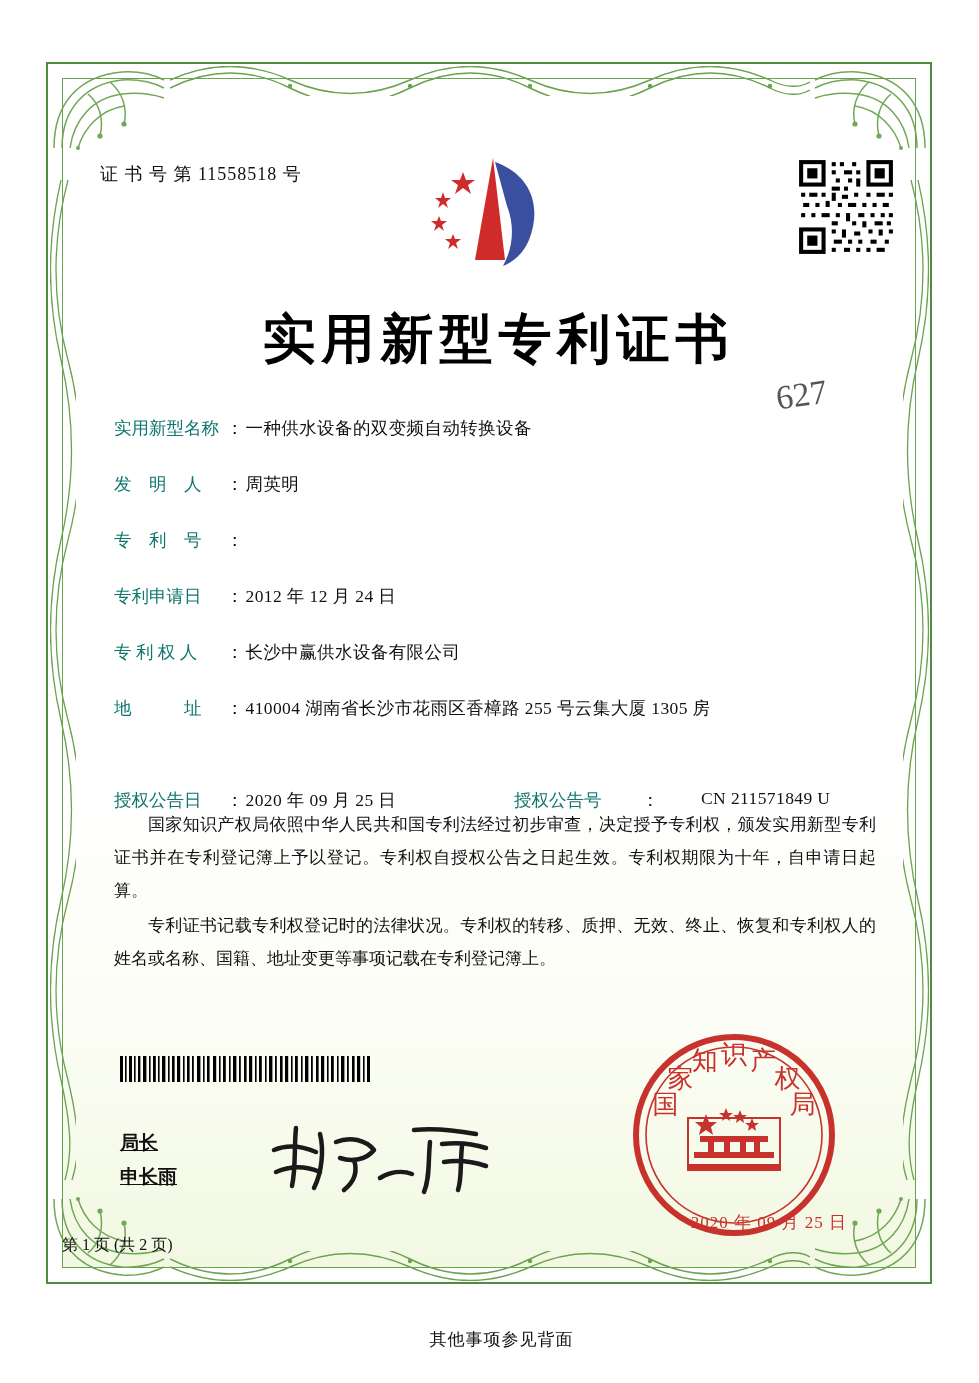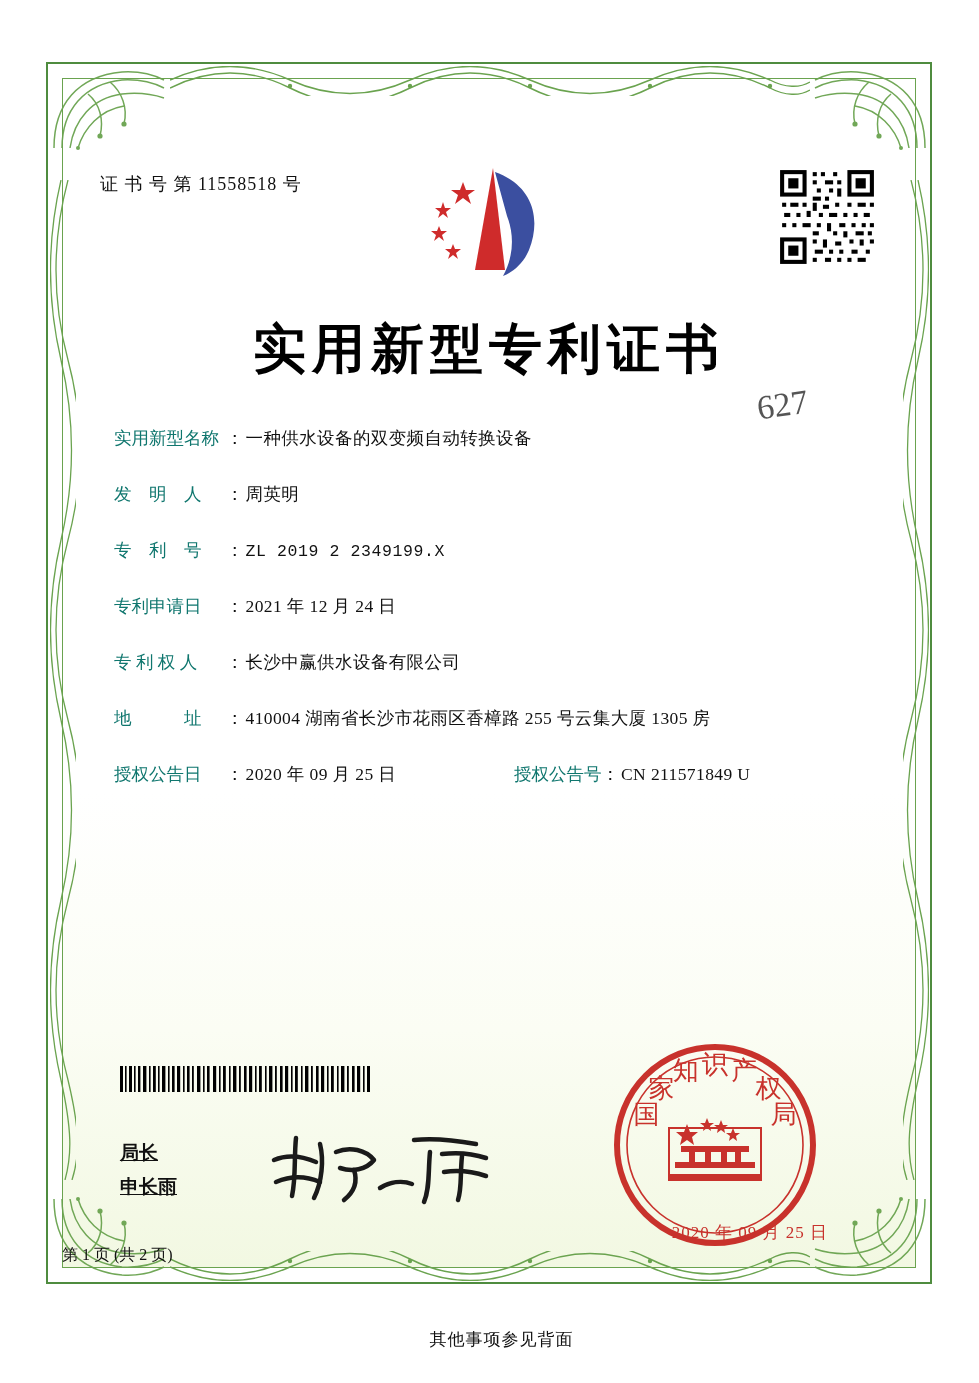--- a/index.html
+++ b/index.html
@@ -67,23 +67,24 @@
     height: 1000px;
   }
   .edge-left { left: 50px; }
   .edge-right { right: 50px; transform: scaleX(-1); }
   .edge-left svg, .edge-right svg { width:100%; height:100%; display:block;}
 
   
   .content {
     position: absolute;
     left: 62px;
-    top: 96px;
+    top: 86px;
     width: 854px;
     height: 1190px;
+    padding-left: 19px;
   }
 
   .cert-no {
     position: absolute;
     left: 38px;
     top: 76px;
     font-size: 18px;
     letter-spacing: 1px;
     color: #111;
     font-family: "Liberation Serif", serif;
@@ -161,23 +162,23 @@
   .field-value.mono {
     font-family: "Liberation Mono", monospace;
     font-size: 16.5px;
     letter-spacing: 0.6px;
   }
   .row-dual {
     display: flex;
     align-items: baseline;
     margin-bottom: 26px;
   }
-  .dual-left { width: 400px; display: flex; align-items: baseline;}
+  .dual-left { width: 400px; display: flex; align-items: baseline; margin-top: 36px;}
   .dual-left .field-label { width: 112px; }
-  .dual-right { display: flex; align-items: center; }
+  .dual-right { display: flex; align-items: flex-start; gap: 40px; }
   .dual-right .field-label { width: auto; margin-right: 0; }
 
   .paragraphs {
     position: absolute;
     left: 52px;
     top: 722px;
     width: 762px;
     font-size: 17px;
     line-height: 33px;
     color: #111;
@@ -488,27 +489,26 @@
 
       <div class="field-row">
         <span class="field-label">发　明　人</span>
         <span class="field-colon">：</span>
         <span class="field-value">周英明</span>
       </div>
 
       <div class="field-row">
         <span class="field-label">专　利　号</span>
         <span class="field-colon">：</span>
-        <span class="field-value mono">ZL 2019 2 2349199.X</span>
       </div>
 
       <div class="field-row">
         <span class="field-label">专利申请日</span>
         <span class="field-colon">：</span>
-        <span class="field-value">2021 年 12 月 24 日</span>
+        <span class="field-value">2012 年 12 月 24 日</span>
       </div>
 
       <div class="field-row">
         <span class="field-label">专 利 权 人</span>
         <span class="field-colon">：</span>
         <span class="field-value">长沙中赢供水设备有限公司</span>
       </div>
 
       <div class="field-row">
         <span class="field-label">地　　　址</span>
@@ -524,20 +524,24 @@
         </div>
         <div class="dual-right">
           <span class="field-label">授权公告号</span>
           <span class="field-colon">：</span>
           <span class="field-value">CN 211571849 U</span>
         </div>
       </div>
 
     </div>
 
+    <div class="paragraphs">
+      <p>国家知识产权局依照中华人民共和国专利法经过初步审查，决定授予专利权，颁发实用新型专利证书并在专利登记簿上予以登记。专利权自授权公告之日起生效。专利权期限为十年，自申请日起算。</p>
+      <p>专利证书记载专利权登记时的法律状况。专利权的转移、质押、无效、终止、恢复和专利权人的姓名或名称、国籍、地址变更等事项记载在专利登记簿上。</p>
+    </div>
 
     <div class="barcode">
       <svg viewBox="0 0 255 26" preserveAspectRatio="none">
         <g fill="#000">
           <rect x="0" y="0" width="3" height="26"></rect>
             <rect x="5" y="0" width="1.6" height="26"></rect>
           <rect x="9" y="0" width="3" height="26"></rect>
             <rect x="14" y="0" width="1.6" height="26"></rect>
           <rect x="18" y="0" width="2.4" height="26"></rect>
             <rect x="23" y="0" width="3.4" height="26"></rect>

